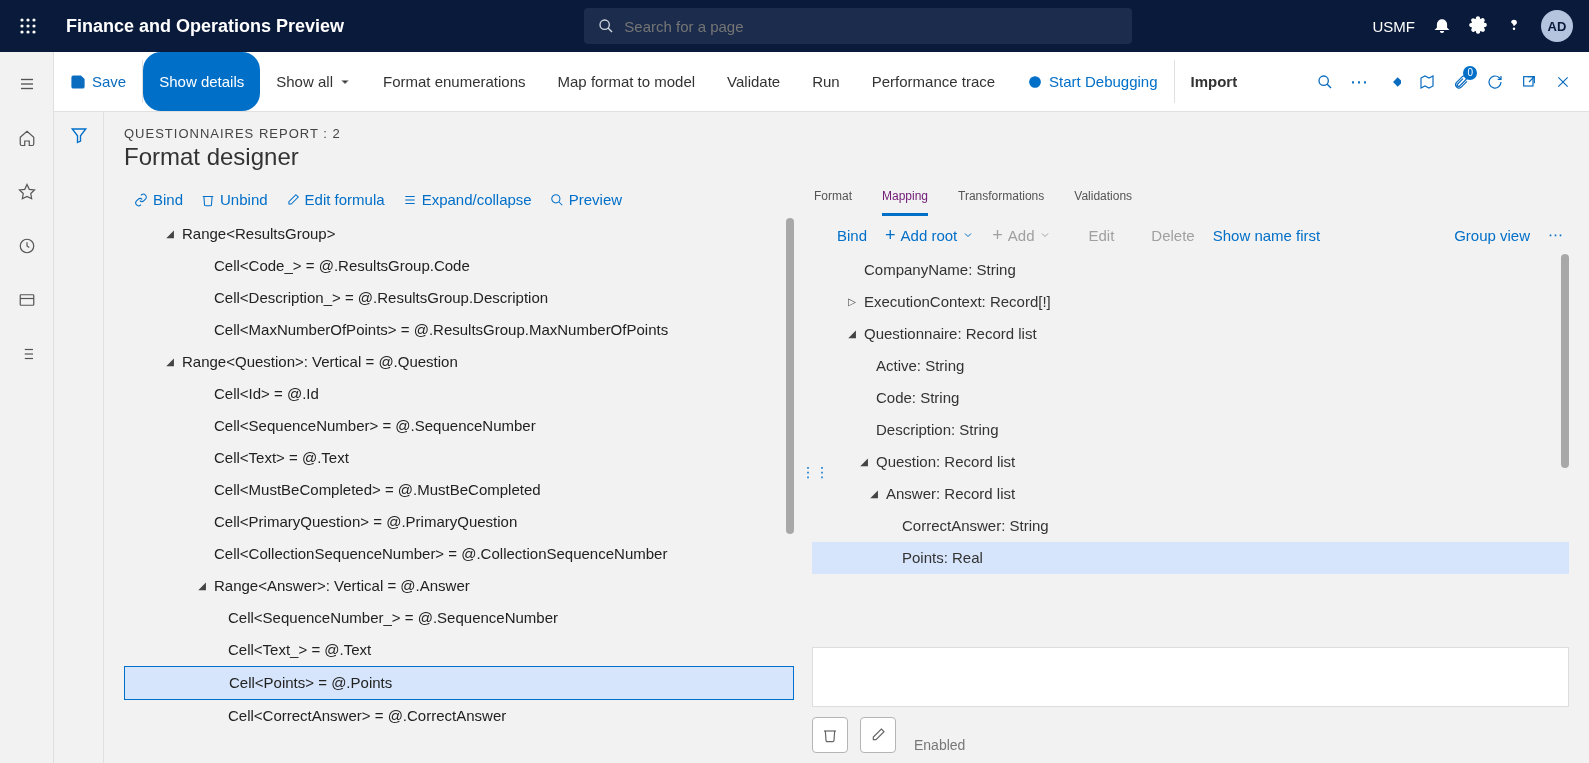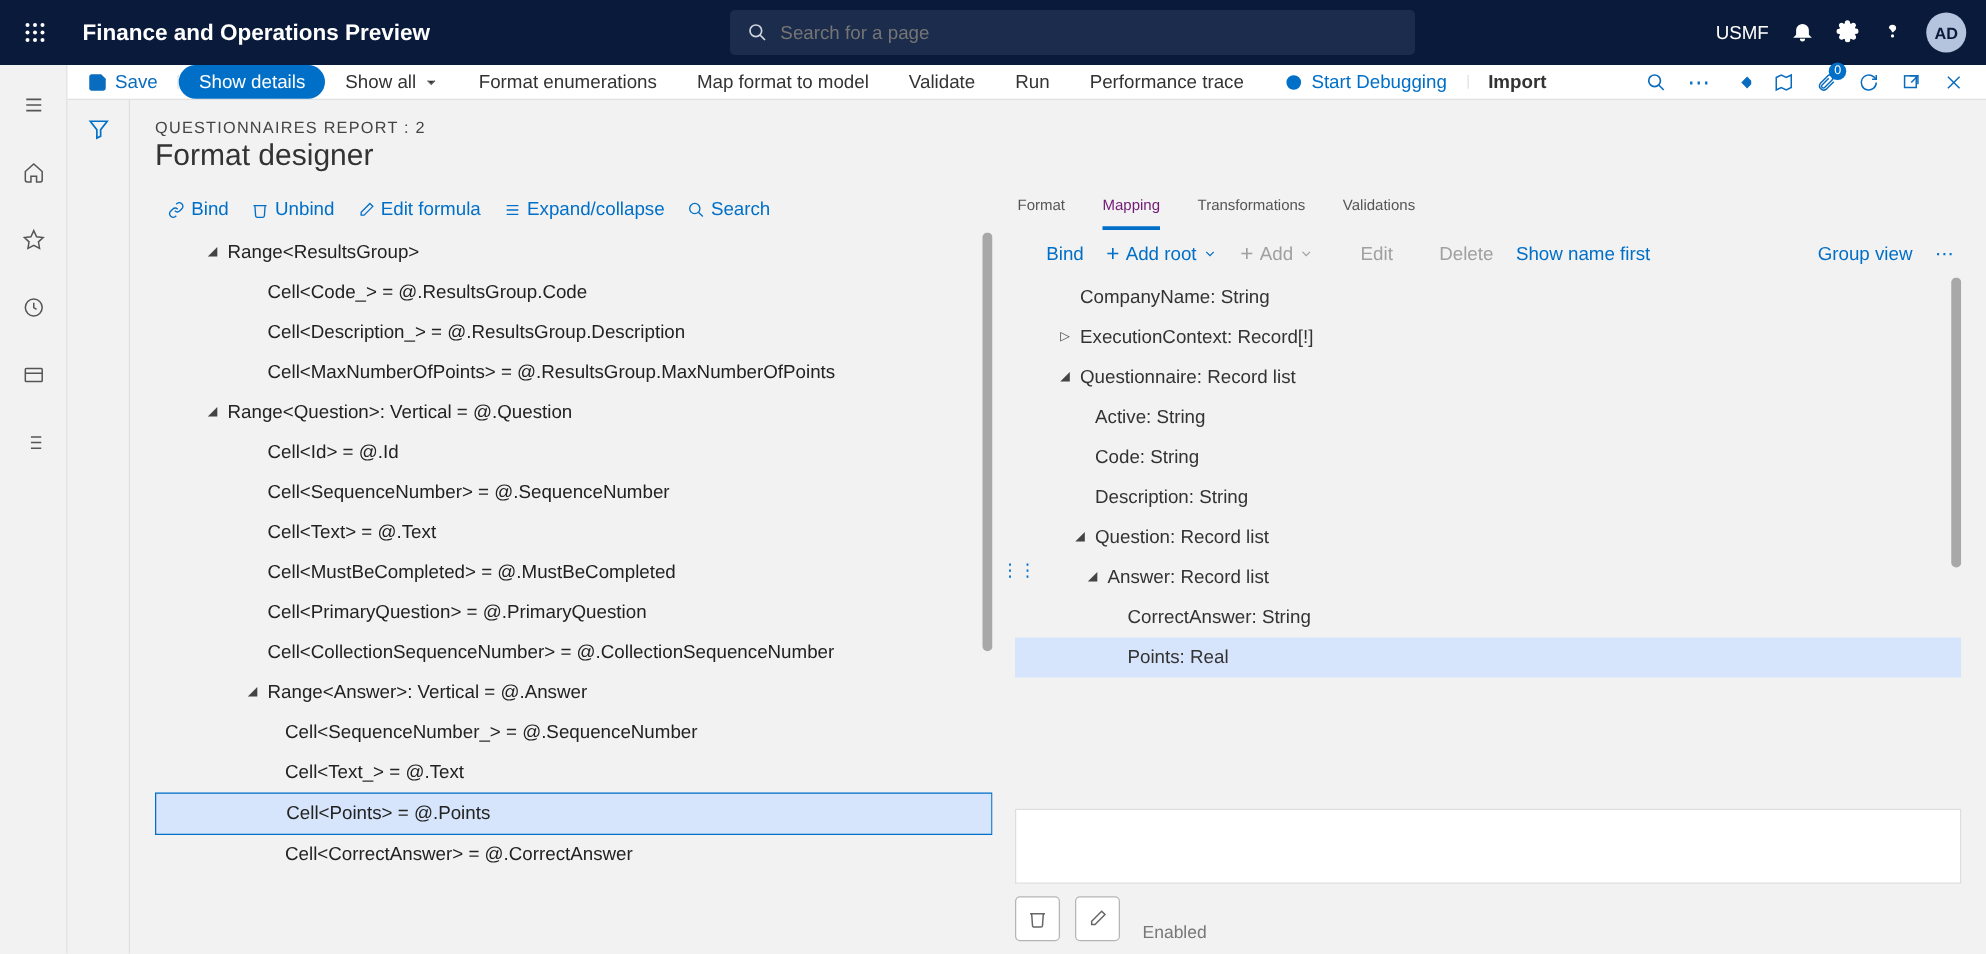--- a/index.html
+++ b/index.html
@@ -17,21 +17,21 @@
   .top-right .company { font-size: 15px; }
   .top-right svg { fill: #fff; stroke: #fff; }
   .avatar { width: 32px; height: 32px; border-radius: 50%; background: #b4c4de; color: #0a1a3a; display: flex; align-items: center; justify-content: center; font-size: 13px; font-weight: 600; }
   
   .shell { flex: 1; display: flex; min-height: 0; }
   
   .rail { width: 54px; background: #f2f2f2; border-right: 1px solid #e0e0e0; display: flex; flex-direction: column; align-items: center; gap: 30px; padding-top: 20px; }
   .rail .rail-item { width: 24px; height: 24px; display: flex; align-items: center; justify-content: center; color: #555; }
   
   .content-col { flex: 1; display: flex; flex-direction: column; min-width: 0; }
-  .cmd-bar { height: 28px; background: #fff; border-bottom: 1px solid #e0e0e0; display: flex; align-items: stretch; }
+  .cmd-bar { height: 60px; background: #fff; border-bottom: 1px solid #e0e0e0; display: flex; align-items: stretch; }
   .cmd-item { display: flex; align-items: center; padding: 0 16px; font-size: 15px; cursor: pointer; gap: 6px; }
   .cmd-item.save { color: #0a6cbf; }
   .cmd-item.show-details { background: #006fc8; color: #fff; border-radius: 18px; }
   .cmd-item svg { fill: currentColor; }
   .cmd-sep { width: 1px; background: #e0e0e0; margin: 8px 0; }
   .cmd-right { margin-left: auto; display: flex; align-items: center; gap: 10px; padding-right: 14px; }
   .cmd-right .icon { color: #0a6cbf; display: flex; align-items: center; justify-content: center; width: 24px; height: 24px; position:relative;}
   .badge { position: absolute; top: -4px; right: -4px; background: #006fc8; color: #fff; border-radius: 8px; font-size: 10px; padding: 0 4px; line-height: 14px; }
   
   .page { flex: 1; display: flex; min-height: 0; }
@@ -302,21 +302,21 @@
                     <line x1="4" y1="12" x2="20" y2="12"></line>
                     <line x1="4" y1="18" x2="20" y2="18"></line>
                   </svg>
                   <span>Expand/collapse</span>
                 </div>
               <div class="act">
                   <svg width="14" height="14" viewBox="0 0 24 24" stroke-width="1.8">
                     <circle cx="10" cy="10" r="7"></circle>
                     <line x1="21" y1="21" x2="15" y2="15"></line>
                   </svg>
-                  <span>Search</span>
+                  <span>Preview</span>
                 </div>
             </div>
             <div class="tree-wrap">
               <div class="tree" id="left-tree">
                   <div class="tree-row indent-0">
                     <span class="tw" style="font-size: 10px;">◢</span>
                     <span>Range&lt;ResultsGroup&gt;</span>
                   </div>
                   <div class="tree-row indent-1">
                     <span class="tw" style="font-size: 10px;"></span>

